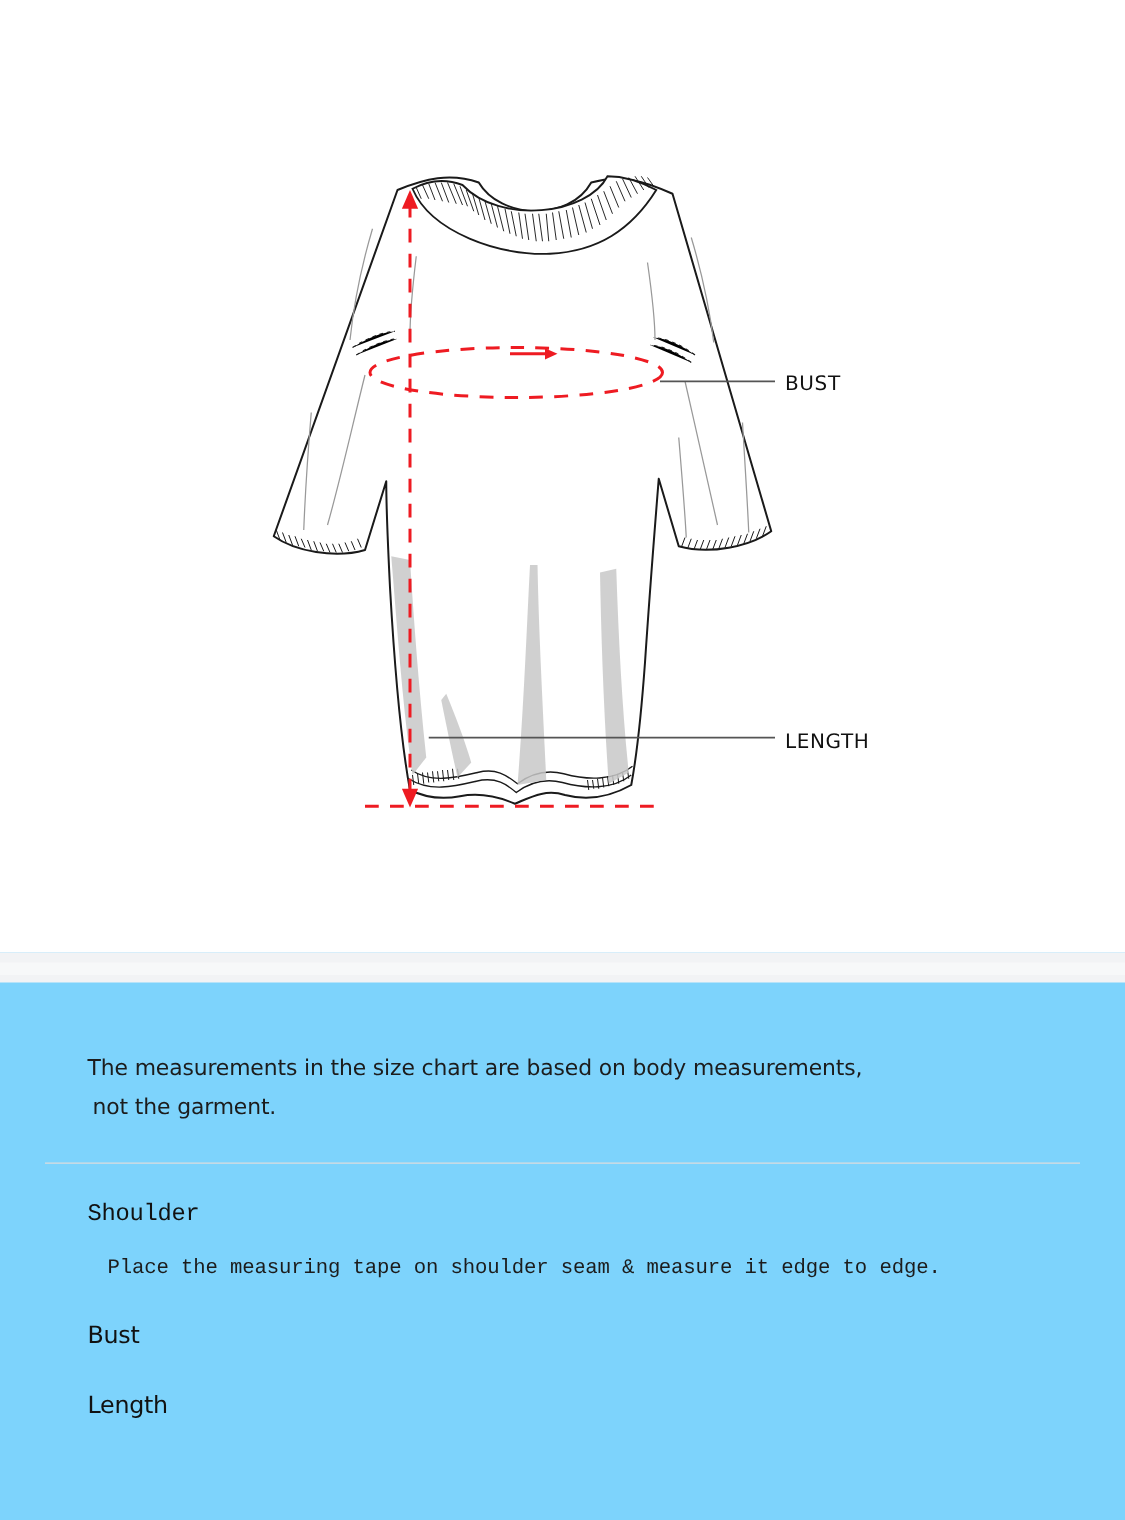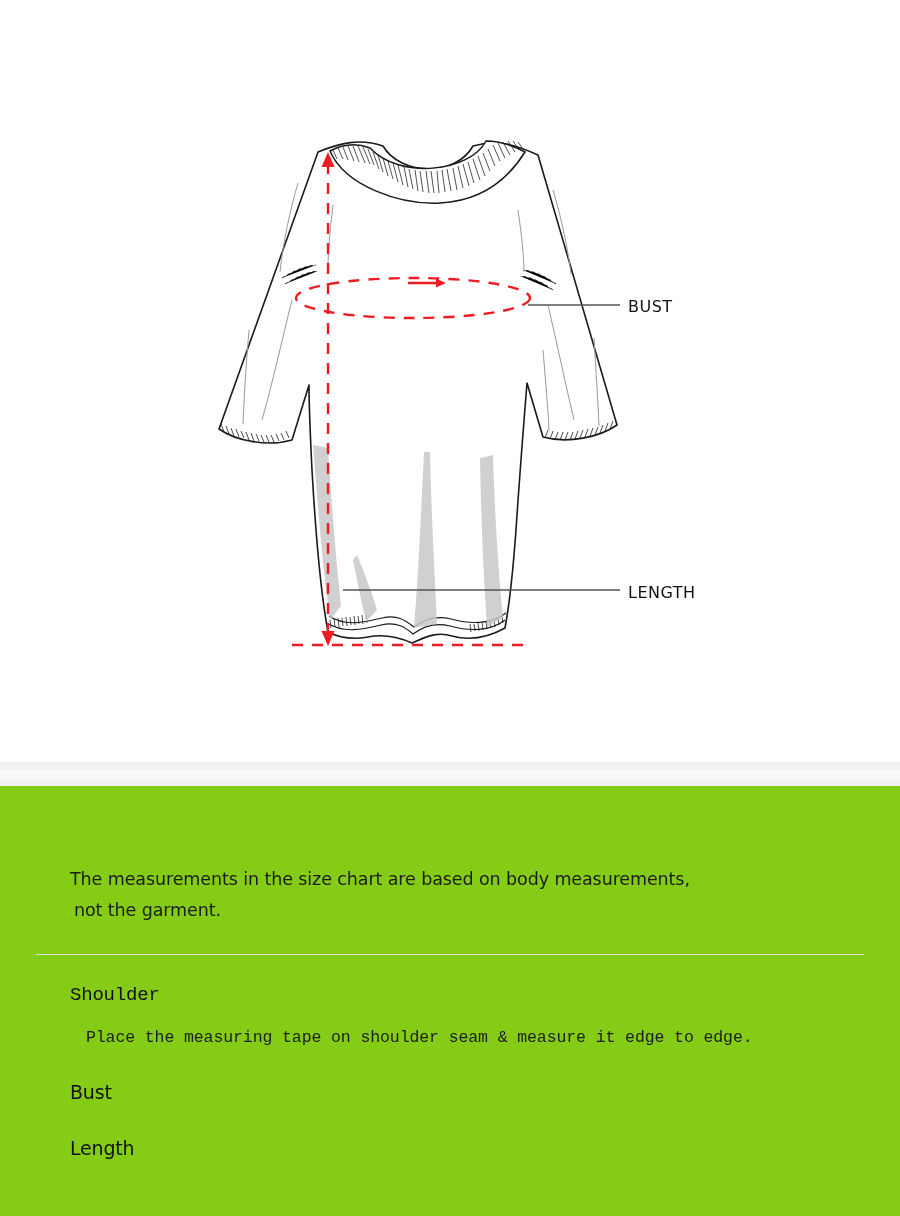--- a/index.html
+++ b/index.html
@@ -12,21 +12,21 @@
     min-height: 1216px;
     font-family: "DejaVu Sans", sans-serif;
     color: #1a1a1a;
     position: relative;
     overflow-x: hidden;
   }
   .page {
     width: 900px;
     min-height: 1216px;
     position: relative;
-    background: #84cc16;
+    background: #7dd3fc;
   }
   .top-strip {
     position: absolute;
     top: 0;
     left: 0;
     width: 900px;
     height: 8px;
     background: #f2f3f5;
   }
   
@@ -53,21 +53,21 @@
     position: absolute;
     left: 0;
     top: 8px;
     width: 900px;
     height: 10px;
     background: #f7f8f9;
   }
   
   .text-area {
     position: absolute;
-    top: 820px;
+    top: 796px;
     left: 0;
     width: 900px;
     padding: 0;
   }
   .intro {
     margin: 0;
     padding: 44px 70px 0 70px;
     font-size: 17.5px;
     line-height: 31px;
     color: #1c1c1c;

